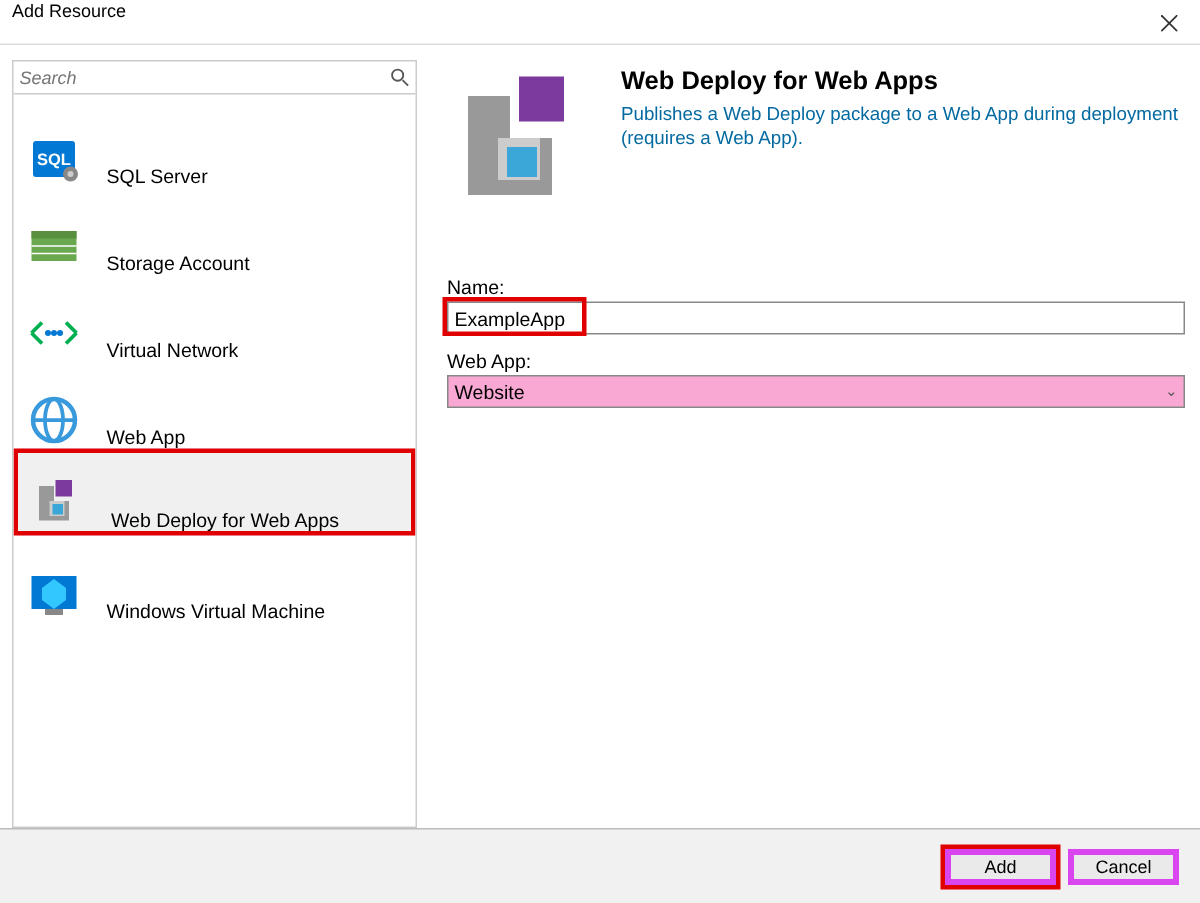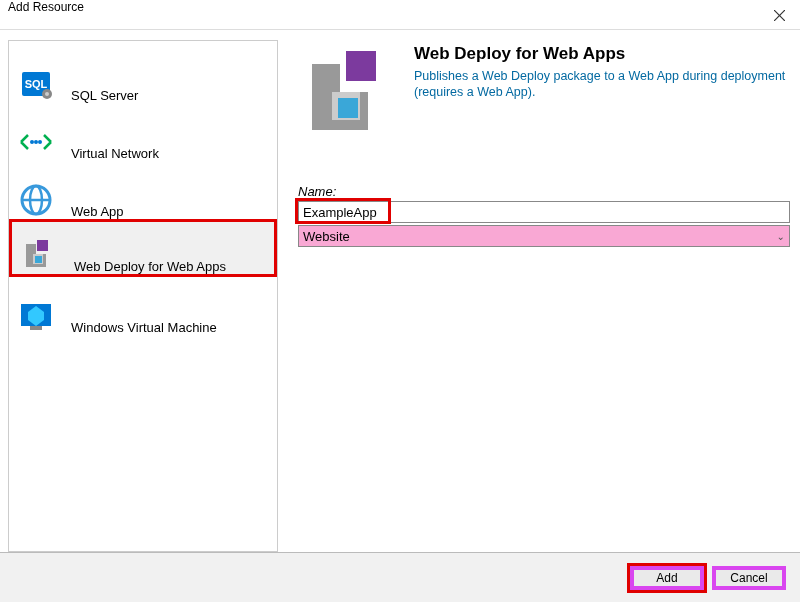--- a/index.html
+++ b/index.html
@@ -50,21 +50,21 @@
   .hl-red-overlay {
     position:absolute; border:3px solid #e00000; pointer-events:none;
   }
   .right { flex: 1; display: flex; flex-direction: column; padding-top: 4px; }
   .header-row { display: flex; gap: 16px; align-items: flex-start; }
   .big-icon { width: 100px; height: 100px; flex-shrink: 0; }
   .big-icon svg { width: 100px; height: 100px; }
   .header-text h2 { font-size: 17px; font-weight: 600; margin-bottom: 4px; }
   .header-text p { font-size: 12.5px; color: #0369a1; line-height: 1.3; }
   .form-area { margin-top: 40px; position: relative; }
-  .form-area .field-label { font-size: 13px; margin-bottom: 2px; display:block;font-style:italic; }
+  .form-area .field-label { font-size: 13px; margin-bottom: 2px; display:block; }
   .form-area input[type=text] {
     width: 100%; height: 22px; font-size: 13px;
     border: 1px solid #888; padding: 0 4px; outline: none;
   }
   .form-area .select-wrap {
     width:100%; height:22px; border:1px solid #888; background:#f9a8d4;
     display:flex; align-items:center; padding:0 4px; margin-top:2px;
   }
   .form-area .select-wrap .sel-text { flex:1; font-size:13px; }
   .form-area .select-wrap .sel-chev {
@@ -90,35 +90,53 @@
     <svg viewBox="0 0 11 11">
       <line x1="0" y1="0" x2="11" y2="11" stroke="#333" stroke-width="1.2"></line>
       <line x1="11" y1="0" x2="0" y2="11" stroke="#333" stroke-width="1.2"></line>
     </svg>
   </div>
 </div>
 
 <div class="content">
 
   <div class="left">
+    <div class="search-wrap">
+      <input class="search-input" type="text" placeholder="Search" style="">
+      <svg viewBox="0 0 14 14">
+        <circle cx="5.5" cy="5.5" r="4" fill="none" stroke="#555" stroke-width="1.3"></circle>
+        <line x1="9" y1="9" x2="13" y2="13" stroke="#555" stroke-width="1.3"></line>
+      </svg>
+    </div>
 
     <div class="resource-list" style="position:relative;">
 
       <div class="resource-item">
         <span class="icon-slot">
           <svg viewBox="0 0 36 36">
             <rect x="4" y="6" width="28" height="24" rx="2" fill="#0078d4"></rect>
             <text x="18" y="22" font-size="11" font-weight="bold" text-anchor="middle" fill="#fff">SQL</text>
             <circle cx="29" cy="28" r="5" fill="#888"></circle>
             <circle cx="29" cy="28" r="2" fill="#ccc"></circle>
           </svg>
         </span>
         <span class="label">SQL Server</span>
       </div>
 
+      <div class="resource-item">
+        <span class="icon-slot">
+          <svg viewBox="0 0 36 36">
+            <rect x="3" y="8" width="30" height="20" fill="#6aa84f"></rect>
+            <rect x="3" y="8" width="30" height="5" fill="#58903f"></rect>
+            <line x1="3" y1="18" x2="33" y2="18" stroke="#fff" stroke-width="1"></line>
+            <line x1="3" y1="23" x2="33" y2="23" stroke="#fff" stroke-width="1"></line>
+          </svg>
+        </span>
+        <span class="label">Storage Account</span>
+      </div>
 
 
       <div class="resource-item">
         <span class="icon-slot">
           <svg viewBox="0 0 36 36">
             <path d="M3 18 L10 11 M3 18 L10 25" stroke="#00b050" stroke-width="2.5" fill="none"></path>
             <path d="M33 18 L26 11 M33 18 L26 25" stroke="#00b050" stroke-width="2.5" fill="none"></path>
             <circle cx="14" cy="18" r="2" fill="#0078d4"></circle>
             <circle cx="18" cy="18" r="2" fill="#0078d4"></circle>
             <circle cx="22" cy="18" r="2" fill="#0078d4"></circle>
@@ -179,20 +197,21 @@
       </div>
     </div>
 
     <div class="form-area">
       <label class="field-label">Name:</label>
       <div style="position:relative;">
         <input type="text" value="ExampleApp" style="">
         <div class="hl-red-overlay" style="left:-3px; top:-3px; width:96px; height:26px;"></div>
       </div>
 
+      <label class="field-label" style="margin-top:10px;">Web App:</label>
       <div class="select-wrap">
         <span class="sel-text">Website</span>
         <span class="sel-chev">⌄</span>
       </div>
     </div>
   </div>
 </div>
 
 <div class="footer">
   <div style="position:relative;">

